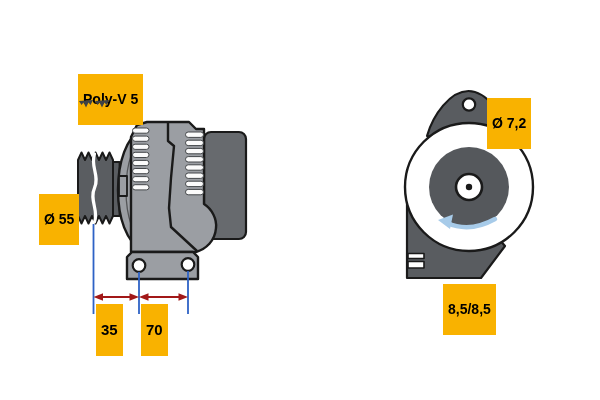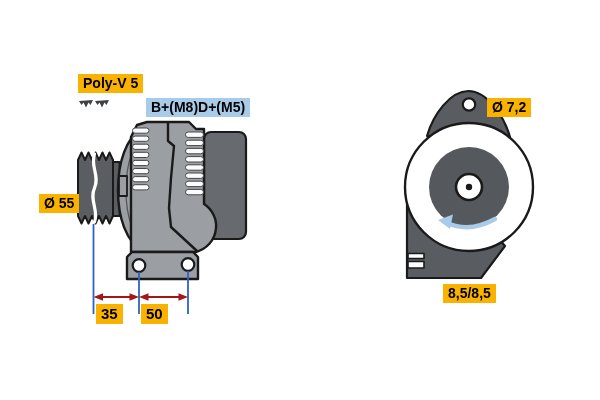--- a/index.html
+++ b/index.html
@@ -8,21 +8,21 @@
     font-family:"Liberation Sans","DejaVu Sans",sans-serif;overflow:hidden;
   }
   #drawing{position:absolute;left:0;top:0;}
   .tag{
     position:absolute;
     background:#F9B200;
     color:#000;
     font-weight:bold;
     font-size:14px;
     line-height:19px;
-    padding:0 5px;
+    padding:16px 5px;
     white-space:nowrap;
   }
   .tag.blue{background:#A9CBEA;}
   .tag.dim{font-size:15px;line-height:20px;}
 </style>
 </head>
 <body>
 
 <div id="stage">
 
@@ -120,24 +120,23 @@
     </g>
   </svg>
 
   <div class="tag" style="left:78px;top:74px;">Poly-V 5</div>
 
   <svg style="position:absolute;left:79px;top:99px;" width="34" height="13">
     <path d="M0,2 L14,1 L11.5,6 L9.5,3.5 L7,8.5 L4.5,3.5 L2.5,6 Z" fill="#3F4245"></path>
     <path d="M16,2 L30,1 L27.5,6 L25.5,3.5 L23,8.5 L20.5,3.5 L18.5,6 Z" fill="#3F4245"></path>
   </svg>
 
-  <div class="tag blue" style="left:146px;top:98px;">B+(M8)D+(M5)</div>
 
   <div class="tag" style="left:39px;top:178px;margin-top:16px;">Ø 55</div>
 
   <div class="tag dim" style="left:96px;top:304px;">35</div>
 
-  <div class="tag dim" style="left:141px;top:304px;">50</div>
+  <div class="tag dim" style="left:141px;top:304px;">70</div>
 
   <div class="tag" style="left:487px;top:98px;">Ø 7,2</div>
 
   <div class="tag" style="left:443px;top:284px;">8,5/8,5</div>
 </div>
 
 </body></html>

